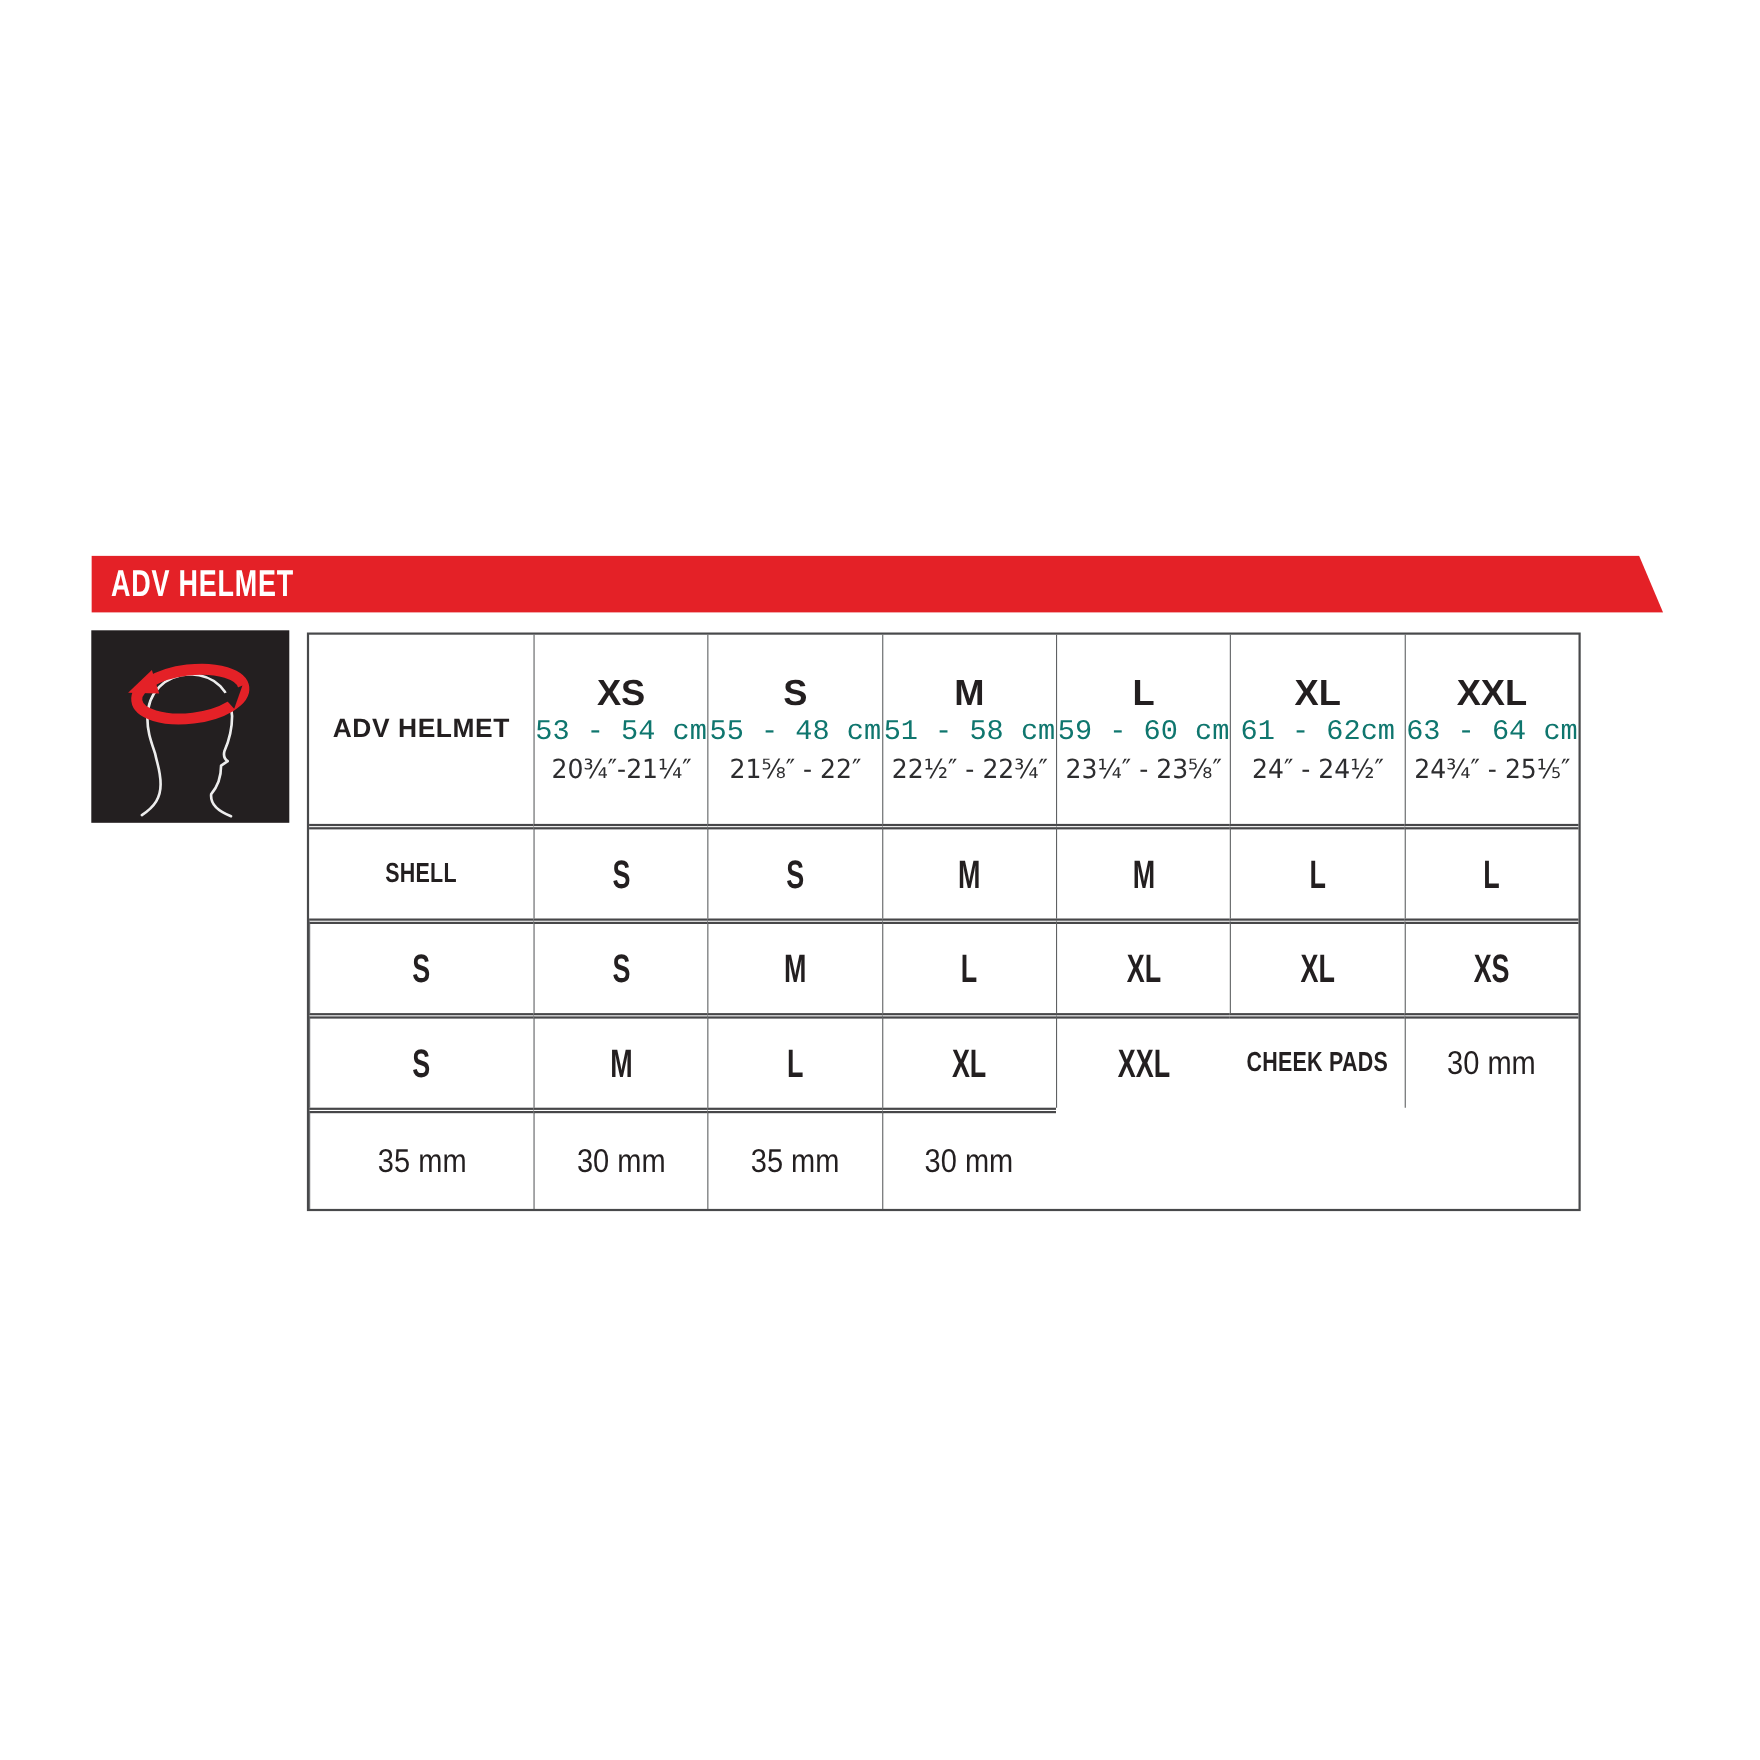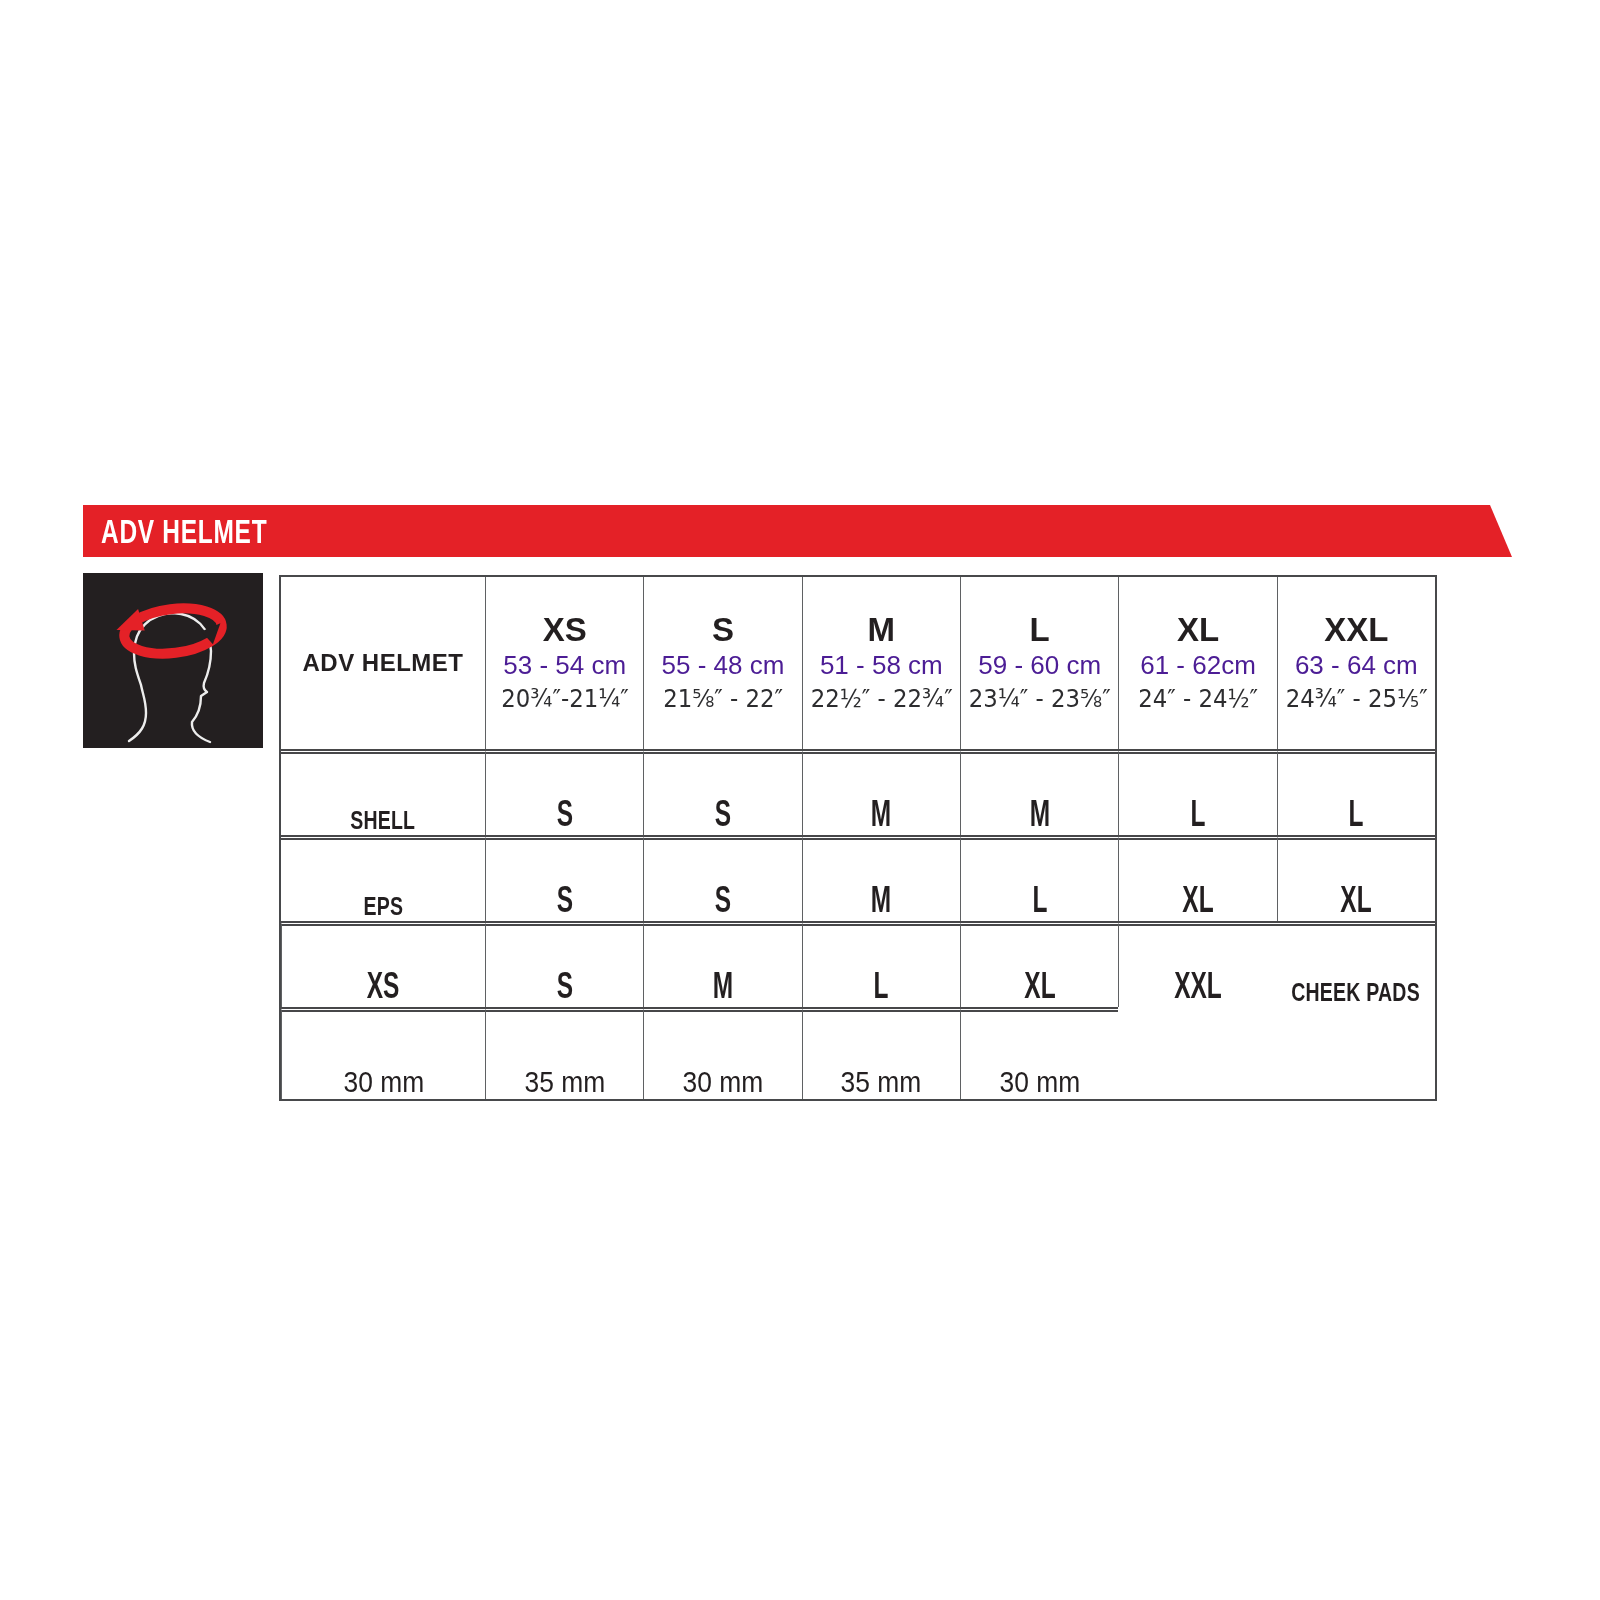--- a/index.html
+++ b/index.html
@@ -33,25 +33,25 @@
     display:grid;
     grid-template-columns:204px repeat(6,1fr);
     grid-template-rows:172px 86px 86px 86px auto;
     border:2px solid #48494b;background:#ffffff;box-sizing:border-box;
   }
   .c{
     display:flex;align-items:center;justify-content:center;
     border-left:1.5px solid #5f6163;min-width:0;
   }
   .c.fc{border-left:none;}
-  .c.b{border-top:5px double #474749;align-items:flex-end;}
+  .c.b{border-top:5px double #474749;}
 
   .hdr{flex-direction:column;justify-content:center;row-gap:5px;}
   .sz{font-size:33px;font-weight:700;color:#231f20;line-height:1;}
-  .cm{font-size:26px;color:#4c1d95;font-family:Liberation Sans, sans-serif;white-space:nowrap;line-height:1.15;}
+  .cm{font-size:26px;color:#0f766e;font-family:Liberation Mono, monospace;white-space:nowrap;line-height:1.15;}
   .inch{font-size:24px;color:#2d2d2f;font-family:"DejaVu Sans",sans-serif;white-space:nowrap;line-height:1.15;
         display:inline-block;transform:scaleX(0.95);}
   .corner{font-size:24px;font-weight:700;letter-spacing:0.5px;white-space:nowrap;}
 
   .rlabel{font-size:25px;font-weight:700;letter-spacing:0.3px;white-space:nowrap;
           display:inline-block;transform:scaleX(0.78);}
   .val{font-size:36px;font-weight:700;display:inline-block;transform:scaleX(0.68);white-space:nowrap;}
   .valmm{font-size:30px;font-weight:400;display:inline-block;transform:scaleX(0.88);white-space:nowrap;}
 </style>
 </head>
@@ -123,23 +123,20 @@
   <div class="c b">
       <span class="val">M</span>
     </div>
   <div class="c b">
       <span class="val">L</span>
     </div>
   <div class="c b">
       <span class="val">L</span>
     </div>
 
-  <div class="c fc b">
-    <span class="rlabel">EPS</span>
-  </div>
   <div class="c b">
       <span class="val">S</span>
     </div>
   <div class="c b">
       <span class="val">S</span>
     </div>
   <div class="c b">
       <span class="val">M</span>
     </div>
   <div class="c b">

